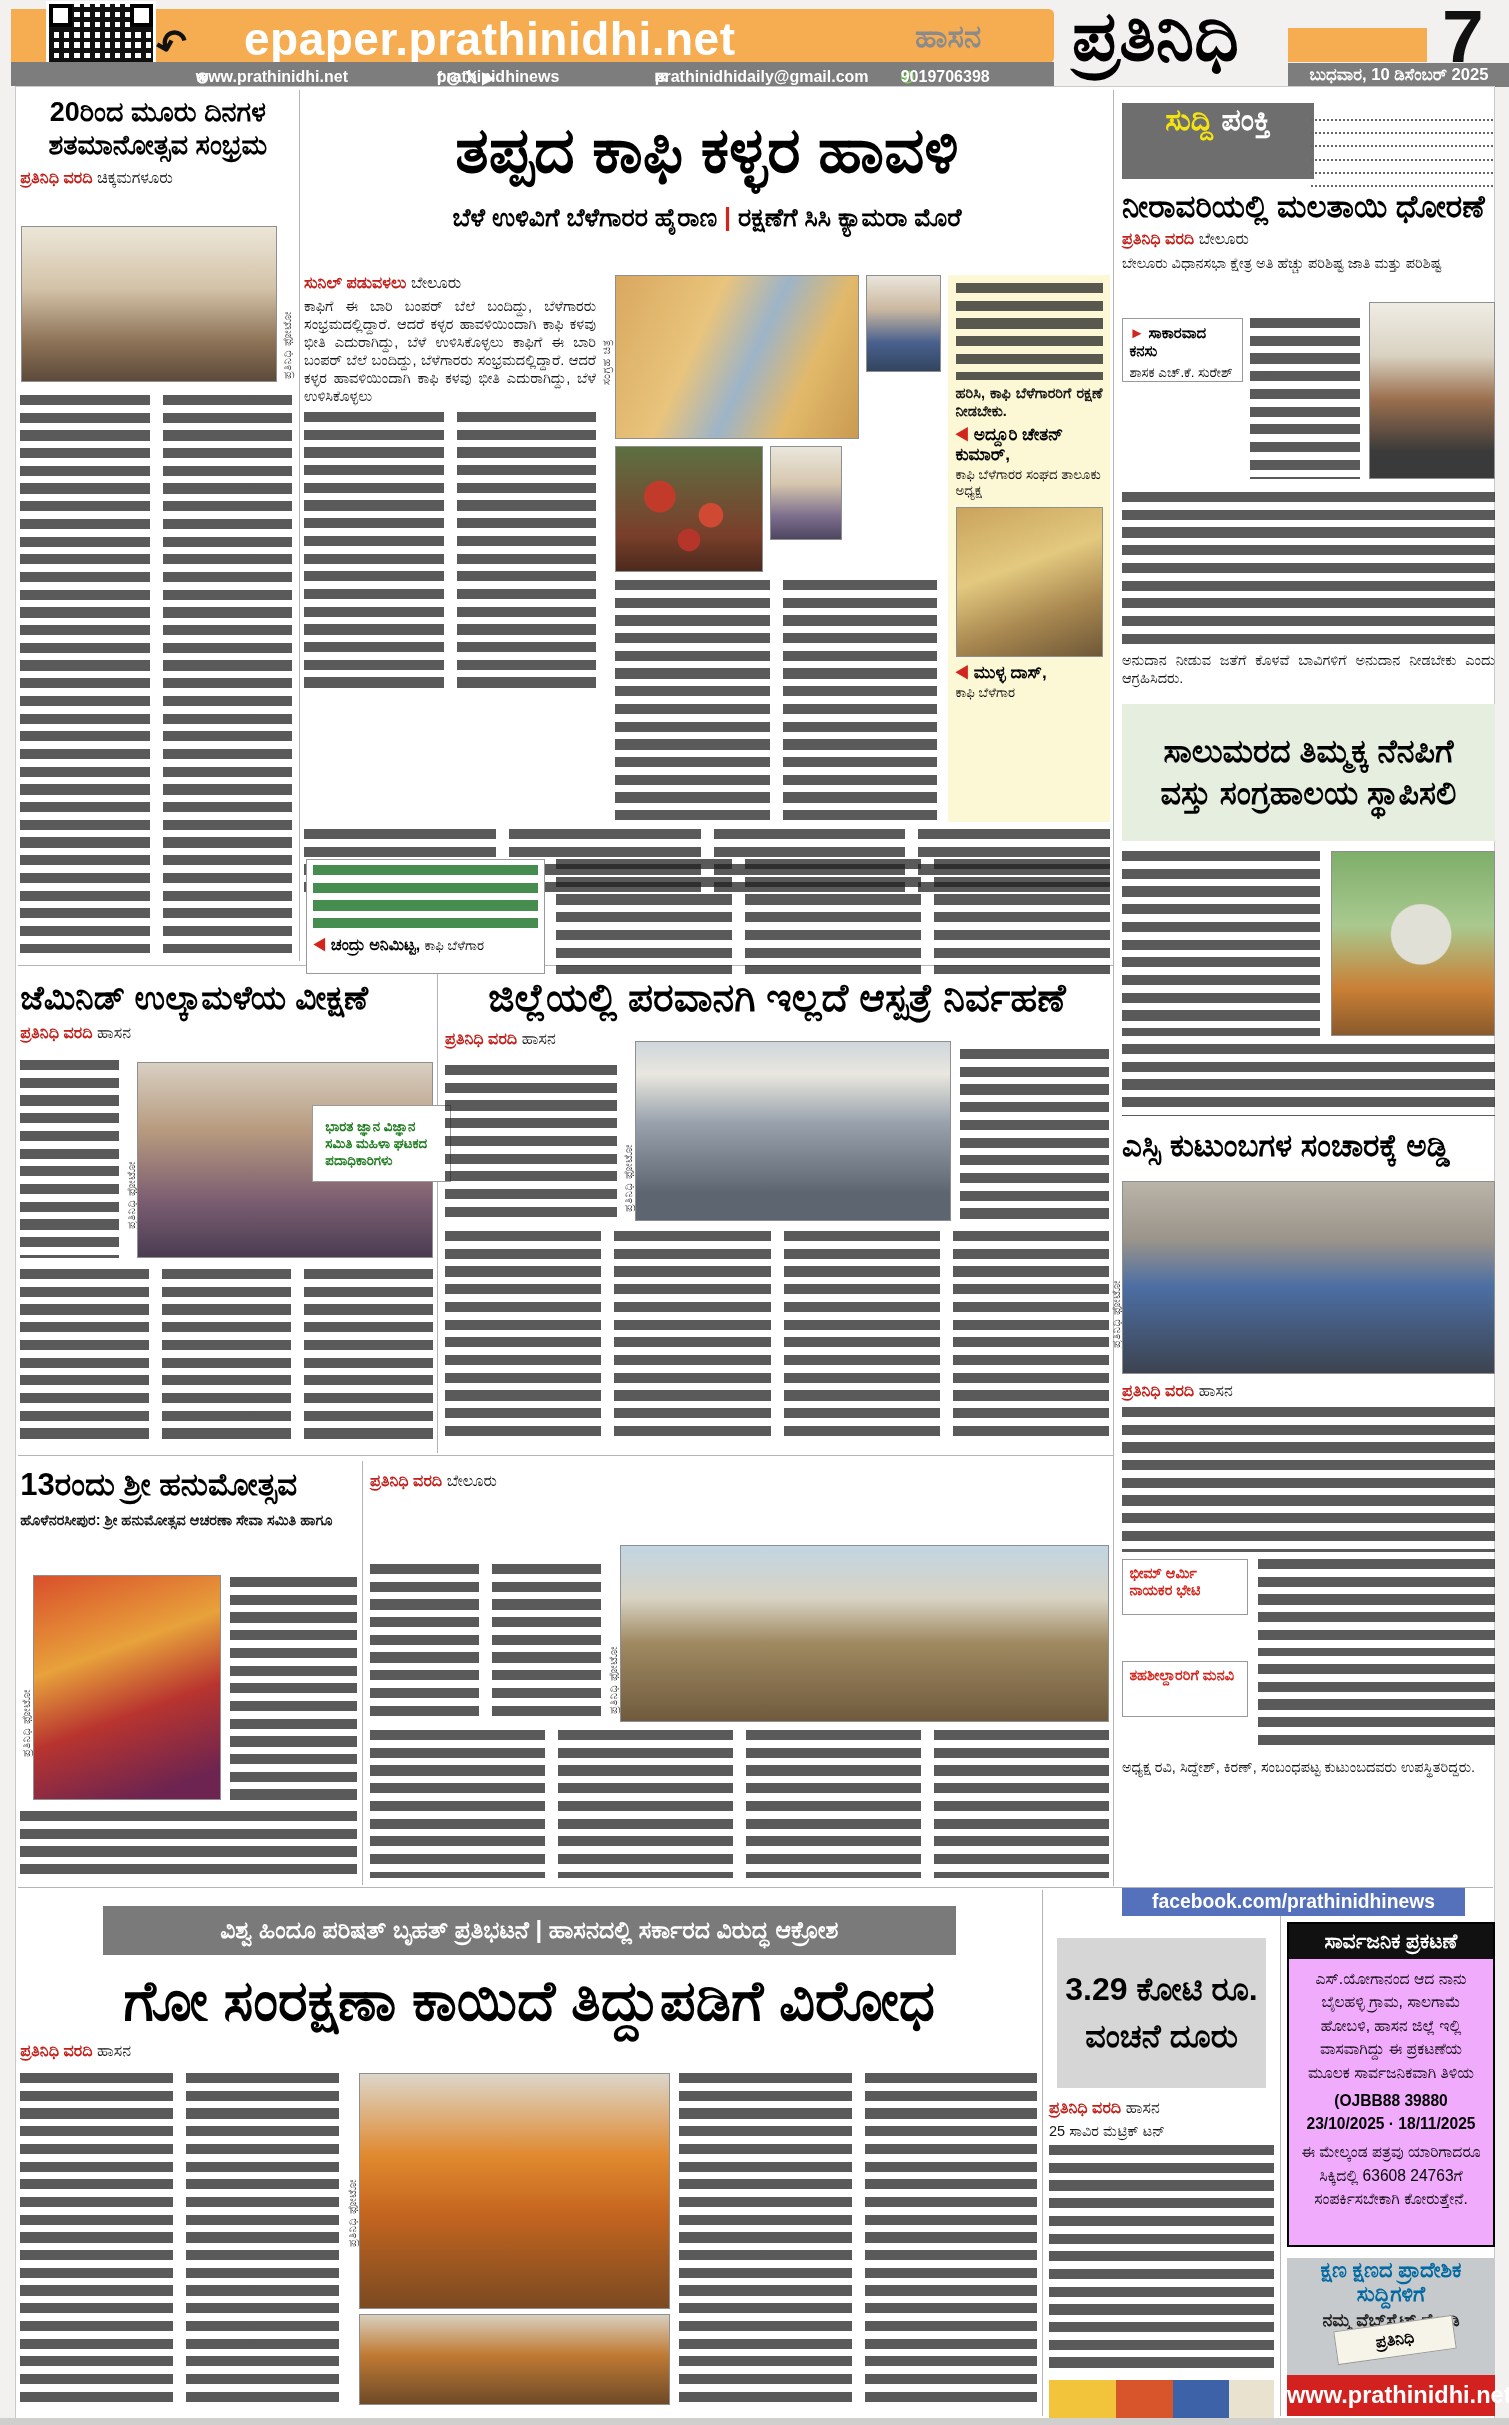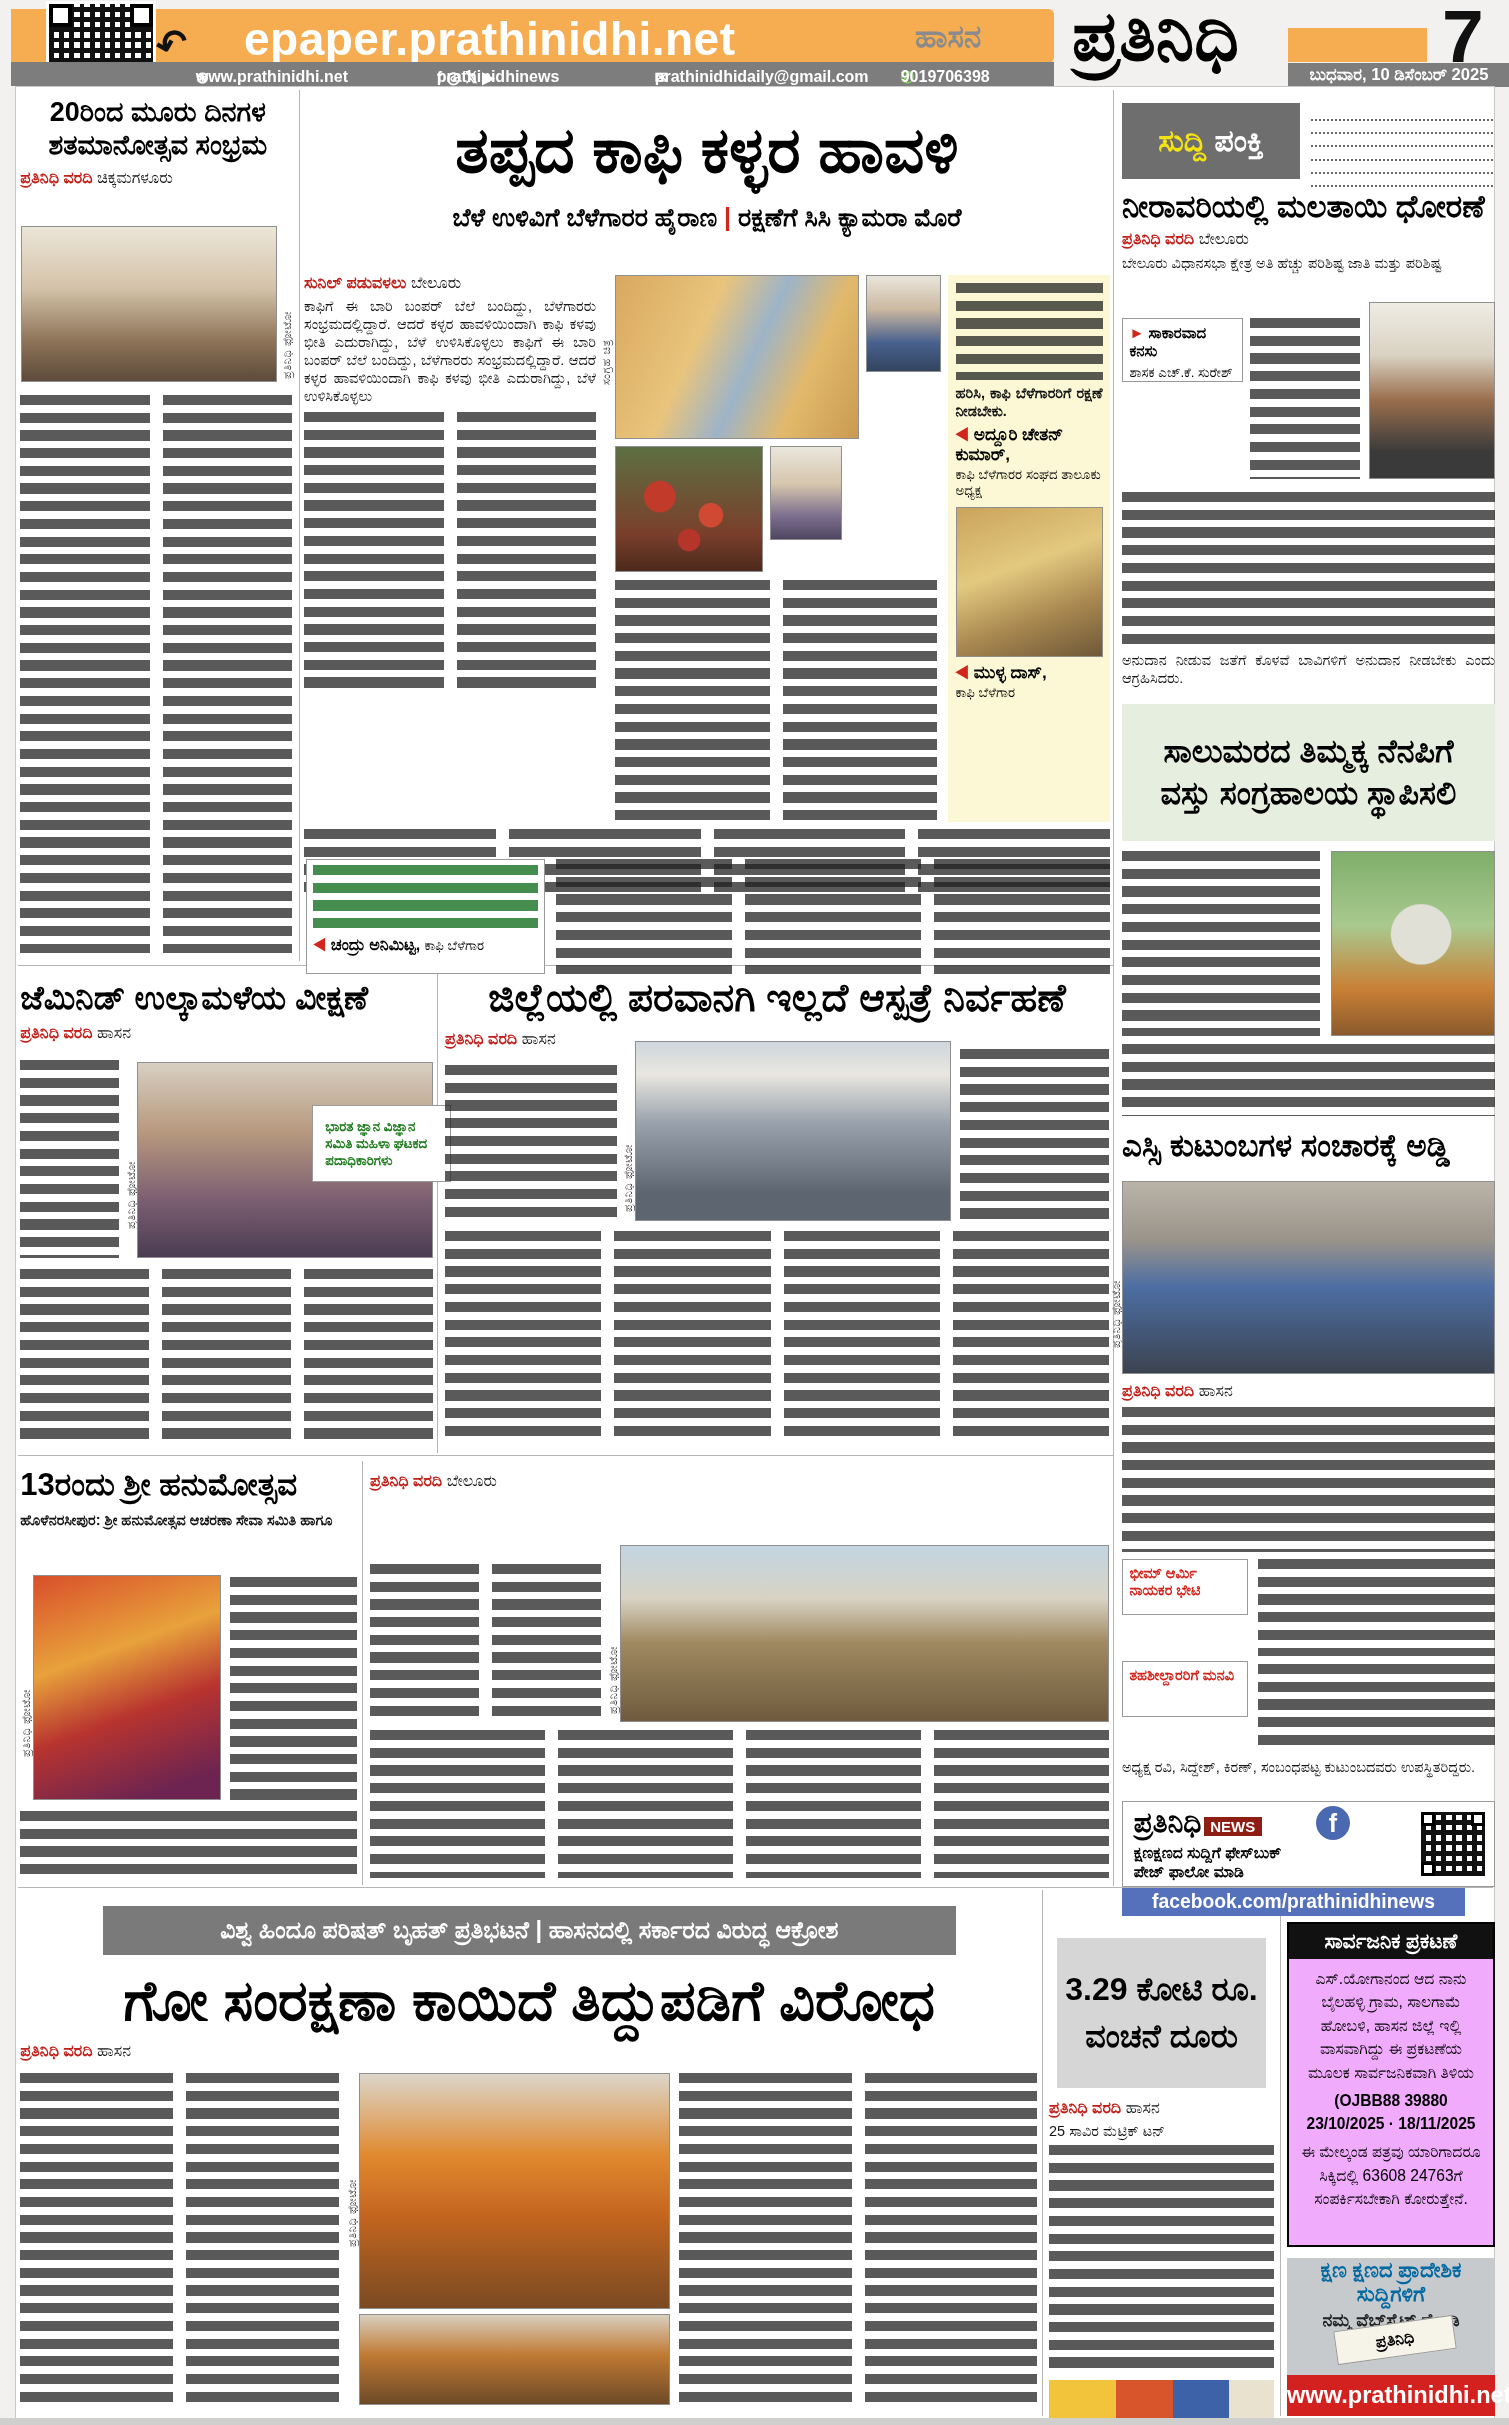--- a/index.html
+++ b/index.html
@@ -164,21 +164,21 @@
       <div class="fillg" style="height:64px"></div>
       <div style="font-size:16px;margin-top:6.4px"><span class="redmark">◀ </span><span class="b">ಚಂದ್ರು ಅನಿಮಿಟ್ಟ,</span> <span style="font-size:13.4px">ಕಾಫಿ ಬೆಳೆಗಾರ</span></div>
     </div>
     <div class="abs cols" style="left:252px;top:751px;width:554px;height:115px">
       <div class="fill"></div>
       <div class="fill"></div>
       <div class="fill"></div>
     </div>
   </div>
 
-  <div class="abs" style="left:1106px;top:16px;width:178px;height:76px;background:#6e6e6e;display:flex;align-items:center;justify-content:center;gap:8.6px">
+  <div class="abs" style="left:1106px;top:16px;width:192px;height:76px;background:#6e6e6e;display:flex;align-items:flex-start;justify-content:center;gap:8.6px">
     <span style="color:#f4e313;font-size:30px;font-weight:bold">ಸುದ್ದಿ</span>
     <span style="color:#fff;font-size:30px;font-weight:bold">ಪಂಕ್ತಿ</span>
   </div>
   <div class="abs" style="left:1295px;top:20.4px;width:182px">
     <div class="dotrow"></div>
       <div class="dotrow"></div>
       <div class="dotrow"></div>
       <div class="dotrow"></div>
       <div class="dotrow"></div>
       <div class="dotrow"></div>
@@ -216,34 +216,20 @@
   <div class="abs minibox" style="left:1106px;top:1472px;width:126px;height:56px">
     <div class="redmark" style="font-size:14.5px">ಭೀಮ್ ಆರ್ಮಿ ನಾಯಕರ ಭೇಟಿ</div>
   </div>
   <div class="abs fill" style="left:1242px;top:1472px;width:237px;height:97px"></div>
   <div class="abs minibox" style="left:1106px;top:1574px;width:126px;height:56px">
     <div class="redmark" style="font-size:14.5px">ತಹಶೀಲ್ದಾರರಿಗೆ ಮನವಿ</div>
   </div>
   <div class="abs fill" style="left:1242px;top:1577px;width:237px;height:86px"></div>
   <div class="abs bt" style="left:1106px;top:1671px;width:373px">ಅಧ್ಯಕ್ಷ ರವಿ, ಸಿದ್ದೇಶ್, ಕಿರಣ್, ಸಂಬಂಧಪಟ್ಟ ಕುಟುಂಬದವರು ಉಪಸ್ಥಿತರಿದ್ದರು.</div>
 
-  <div class="abs minibox" style="left:1106px;top:1714px;width:373px;height:86px;padding:6.4px">
-    <div class="abs" style="left:10.7px;top:5.4px">
-      <span style="font-size:28px;font-weight:bold">ಪ್ರತಿನಿಧಿ</span>
-      <span style="background:#8e1d14;color:#fff;font-weight:bold;font-size:15px;padding:1.1px 6.4px">NEWS</span>
-    </div>
-    <div class="abs fcircle" style="left:193px;top:4.3px;width:34px;height:34px;font-size:25px;line-height:34px">f</div>
-    <div class="abs qr" style="left:292px;top:3.2px;width:64px;height:64px">
-        <i style="width:14px;height:14px;border-width:3.2px"></i>
-        <i class="c2" style="width:14px;height:14px;border-width:3.2px"></i>
-        <i class="c3" style="width:14px;height:14px;border-width:3.2px"></i>
-      </div>
-    <div class="abs b" style="left:10.7px;top:42px;font-size:15.6px">ಕ್ಷಣಕ್ಷಣದ ಸುದ್ದಿಗೆ ಫೇಸ್‌ಬುಕ್</div>
-    <div class="abs b" style="left:10.7px;top:61px;font-size:15.6px">ಪೇಜ್ ಫಾಲೋ ಮಾಡಿ</div>
-  </div>
   <div class="abs fbbar" style="left:1106px;top:1801px;width:343px;height:28px;font-size:19.3px;line-height:28px">facebook.com/prathinidhinews</div>
 
   <div class="abs" style="left:4.3px;top:884px;width:413px;height:482px">
     <div class="hl" style="font-size:33px;padding-top:7.5px">ಜೆಮಿನಿಡ್ ಉಲ್ಕಾಮಳೆಯ ವೀಕ್ಷಣೆ</div>
     <div class="byline" style="margin-top:6.4px"><span class="nm">ಪ್ರತಿನಿಧಿ ವರದಿ</span> <span>ಹಾಸನ</span></div>
     <div class="abs fill" style="left:0;top:89px;width:99px;height:198px"></div>
     <div class="abs vcred" style="left:105px;top:97px;height:161px">ಪ್ರತಿನಿಧಿ ಫೋಟೋ</div>
     <div class="abs photo" style="left:117px;top:91px;width:296px;height:196px;background:linear-gradient(180deg,#d8cfc2 0%,#b79a7e 35%,#7d5f72 70%,#4a3c52 100%)"></div>
     <div class="abs" style="left:292px;top:134px;width:113px;background:#fff;border:0.5px solid #9a9a9a;padding:12px;font-size:13.4px;line-height:17px;color:#1c7a1c;font-weight:bold">ಭಾರತ ಜ್ಞಾನ ವಿಜ್ಞಾನ ಸಮಿತಿ ಮಹಿಳಾ ಘಟಕದ ಪದಾಧಿಕಾರಿಗಳು</div>
     <div class="abs cols" style="left:0;top:298px;width:413px;height:177px">

